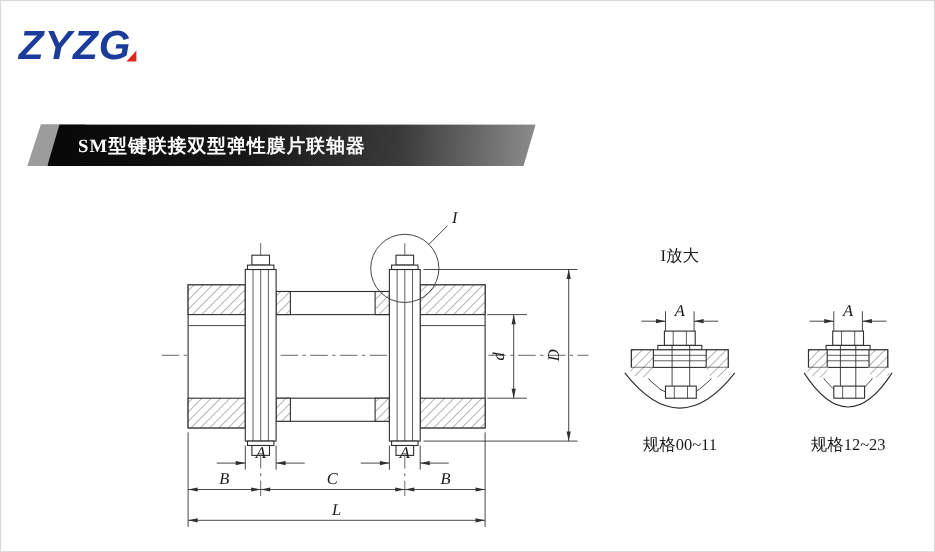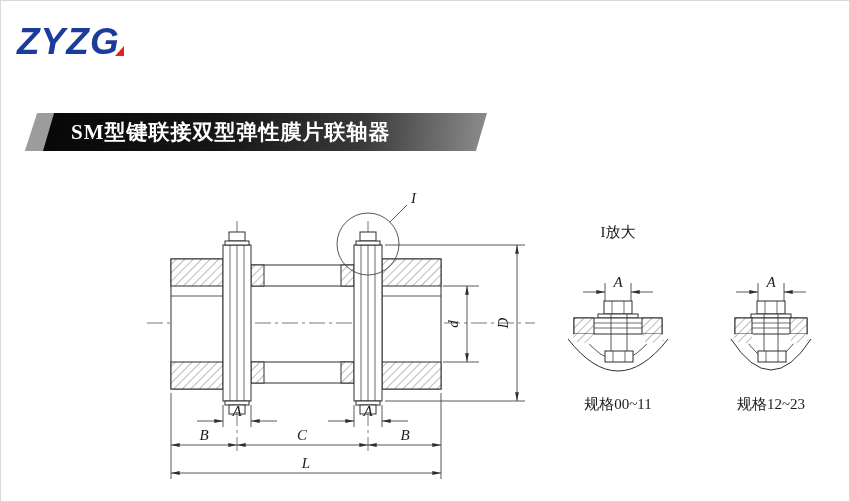--- a/index.html
+++ b/index.html
@@ -8,21 +8,21 @@
   .logo{position:absolute;left:16px;top:18px;height:46px;}
   .logo-text{font-family:"Liberation Sans",sans-serif;font-size:37px;font-weight:bold;font-style:italic;color:#1c3c9c;letter-spacing:1px;line-height:46px;}
   .logo-accent{position:absolute;right:-4px;bottom:9px;width:0;height:0;border-left:9px solid transparent;border-bottom:10px solid #e1251b;}
   
   .banner{position:absolute;left:30px;top:112px;width:456px;height:38px;}
   .banner-accent{position:absolute;left:0;top:0;width:40px;height:38px;background:#9c9c9c;transform:skewX(-18deg);}
   .banner-bar{position:absolute;left:12px;top:0;right:0;bottom:0;
     background:linear-gradient(95deg,#070707 0%,#161616 40%,#3a3a3a 72%,#8d8d8d 100%);
     clip-path:polygon(2.5% 0,100% 0,97.5% 100%,0 100%);
     display:flex;align-items:center;padding-left:28px;box-sizing:border-box;}
-  .banner-bar span{color:#fff;font-family:"Liberation Serif",serif;font-weight:bold;font-size:21px;letter-spacing:1px;white-space:nowrap;}
+  .banner-bar span{color:#fff;font-family:"Liberation Serif",serif;font-weight:bold;font-size:17px;letter-spacing:1px;white-space:nowrap;}
   
   svg.drawing{position:absolute;left:0;top:0;width:850px;height:502px;}
   svg text{font-family:"Liberation Serif",serif;fill:#1a1a1a;}
   .dim-label{font-style:italic;font-size:15px;}
   .cjk-label{font-size:15px;}
 </style>
 </head>
 <body>
 
 <div class="page">

